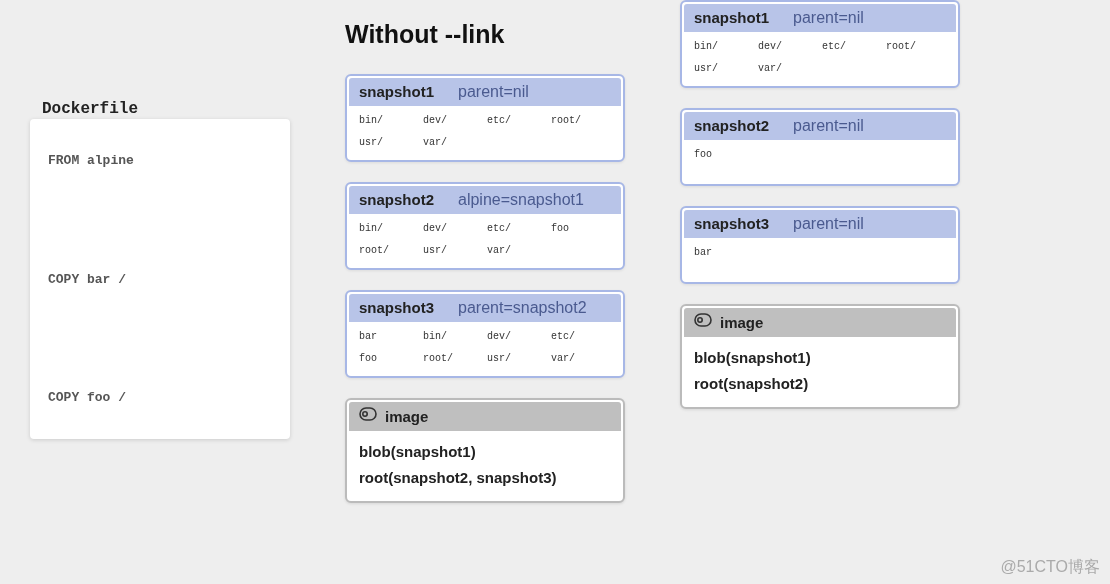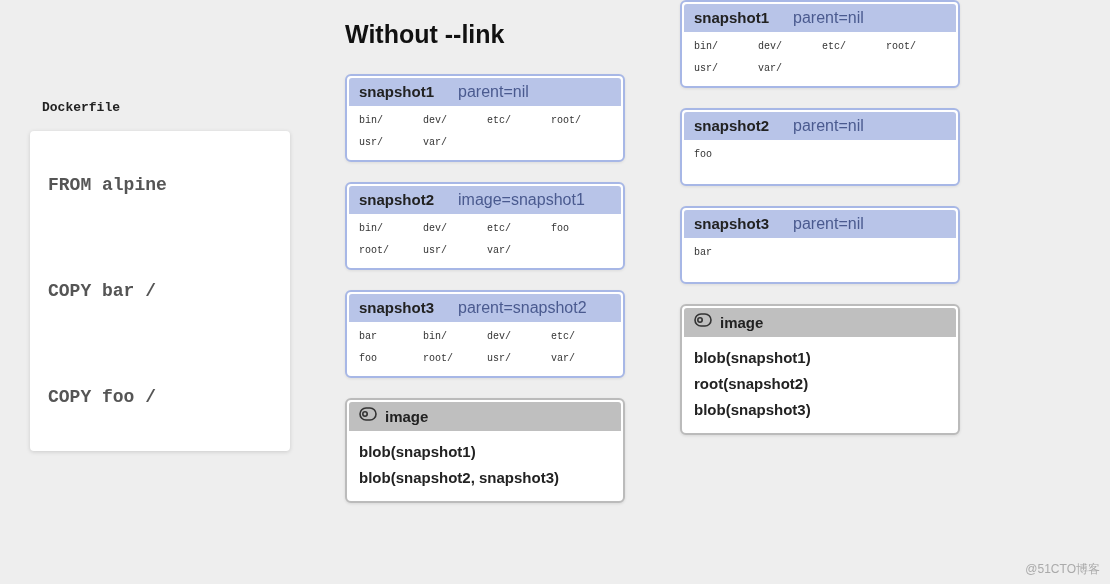--- a/index.html
+++ b/index.html
@@ -24,42 +24,42 @@
   .title {
     font-family: Arial, Helvetica, sans-serif;
     font-weight: 800;
     font-size: 25px;
     color: #111;
     margin: 20px 0 25px 0;
   }
 
   .df-label {
     font-family: "Courier New", Courier, monospace;
-    font-size: 13px;
+    font-size: 16px;
     font-weight: 600;
     color: #222;
-    margin-bottom: 16px;
+    margin-bottom: 1px;
     margin-left: 12px;
   }
   .df-box {
     background: #fff;
     border-radius: 4px;
     box-shadow: 0 1px 4px rgba(0,0,0,0.15);
     padding: 30px 18px;
     height: 320px;
     display: flex;
     flex-direction: column;
     justify-content: space-between;
   }
   .df-line {
     font-family: "Courier New", Courier, monospace;
-    font-size: 18px;
+    font-size: 13px;
     font-weight: 700;
     color: #555;
-    margin: 14px 0;
+    margin: 4px 0;
   }
 
   .snap-card {
     background: #fff;
     border: 2px solid #a7b7e6;
     border-radius: 6px;
     box-shadow: 0 1px 3px rgba(0,0,0,0.08);
     margin-bottom: 20px;
     padding: 2px;
   }
@@ -126,21 +126,21 @@
     font-size: 15px;
     color: #222;
   }
   .image-body div { line-height: 26px; }
 
   .watermark {
     position: absolute;
     right: 10px;
     bottom: 6px;
     font-family: Arial, sans-serif;
-    font-size: 12px;
+    font-size: 16px;
     color: #aaaaaa;
   }
 </style>
 </head>
 <body>
 
 <div class="container">
 
   <div class="column col-dockerfile">
     <div class="df-label">Dockerfile</div>
@@ -165,21 +165,21 @@
         <span>etc/</span>
         <span>root/</span>
         <span>usr/</span>
         <span>var/</span>
       </div>
     </div>
 
     <div class="snap-card">
       <div class="snap-header">
         <span class="snap-name">snapshot2</span>
-        <span class="snap-parent">image=snapshot1</span>
+        <span class="snap-parent">alpine=snapshot1</span>
       </div>
       <div class="snap-body">
         <span>bin/</span>
         <span>dev/</span>
         <span>etc/</span>
         <span>foo</span>
         <span>root/</span>
         <span>usr/</span>
         <span>var/</span>
       </div>
@@ -207,21 +207,21 @@
         <span>
           <svg width="18" height="14" viewBox="0 0 18 14">
               <rect x="1" y="1" width="16" height="12" rx="6" ry="6" fill="none" stroke="#333" stroke-width="1.6"></rect>
               <circle cx="6" cy="7" r="2.2" fill="none" stroke="#333" stroke-width="1.6"></circle>
             </svg>
         </span>
         <span class="image-title">image</span>
       </div>
       <div class="image-body">
         <div>blob(snapshot1)</div>
-        <div>blob(snapshot2, snapshot3)</div>
+        <div>root(snapshot2, snapshot3)</div>
       </div>
     </div>
   </div>
 
   <div class="column col-with">
 
     <div class="snap-card">
       <div class="snap-header">
         <span class="snap-name">snapshot1</span>
         <span class="snap-parent">parent=nil</span>
@@ -262,20 +262,19 @@
           <svg width="18" height="14" viewBox="0 0 18 14">
               <rect x="1" y="1" width="16" height="12" rx="6" ry="6" fill="none" stroke="#333" stroke-width="1.6"></rect>
               <circle cx="6" cy="7" r="2.2" fill="none" stroke="#333" stroke-width="1.6"></circle>
             </svg>
         </span>
         <span class="image-title">image</span>
       </div>
       <div class="image-body">
         <div>blob(snapshot1)</div>
         <div>root(snapshot2)</div>
-        <div>blob(snapshot3)</div>
       </div>
     </div>
   </div>
 
 </div>
 
 <div class="watermark">@51CTO博客</div>
 
 </body></html>

